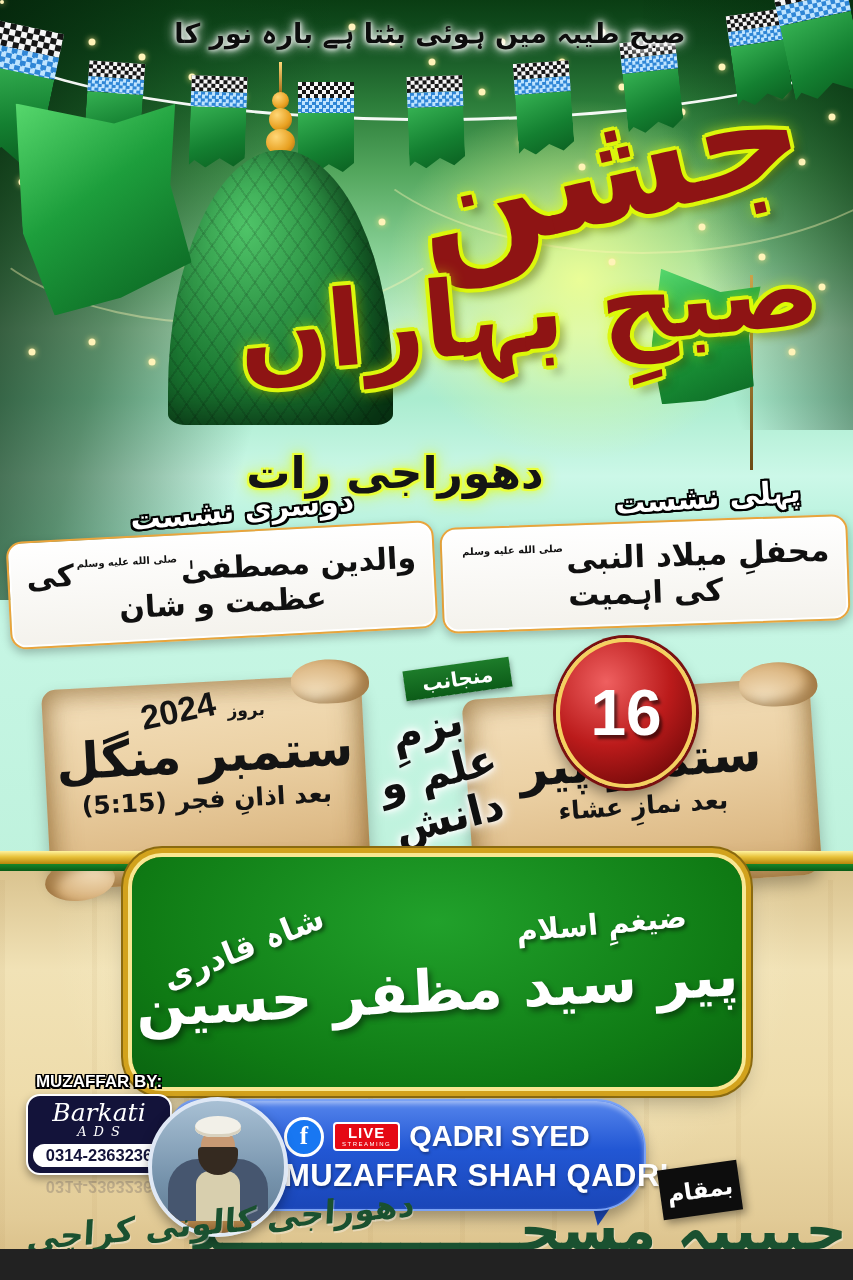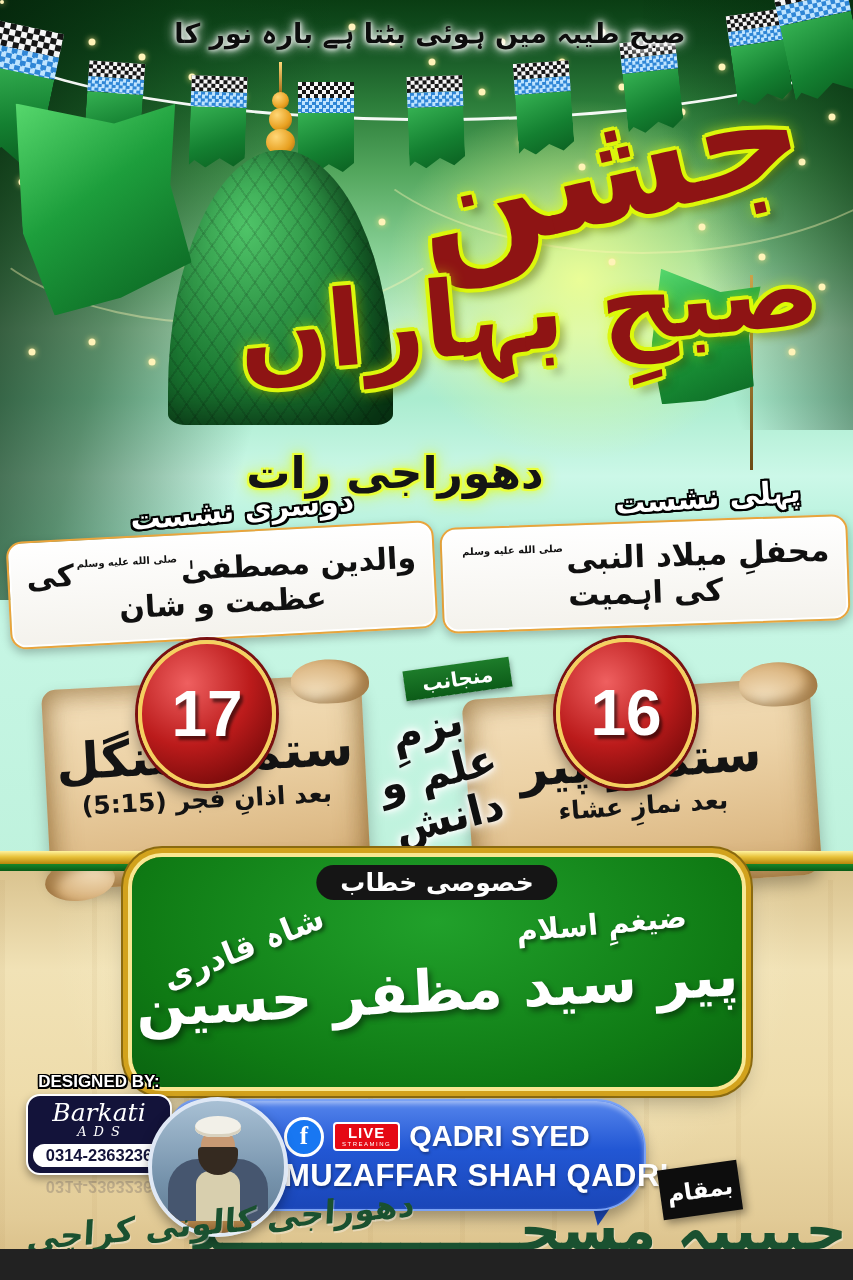--- a/index.html
+++ b/index.html
@@ -353,41 +353,37 @@
   <div class="abs scroll scroll-left">
     <div class="scroll-inner">
       <div class="scroll-top">
         <span class="scroll-broz urdu">بروز</span>
         <span class="scroll-year">2024</span>
       </div>
       <div class="scroll-main urdu">ستمبر منگل</div>
       <div class="scroll-time urdu">بعد اذانِ فجر (5:15)</div>
     </div>
   </div>
-  <div class="abs date-badge badge-17">
-    <span>17</span>
-  </div>
 
   <div class="abs org">
     <div class="org-tag urdu">منجانب</div>
     <div class="org-name urdu">
       <div>بزمِ علم و</div>
       <div>دانش</div>
     </div>
   </div>
 
   <div class="abs panel">
-    <div class="panel-pill urdu">خصوصی خطاب</div>
     <div class="panel-honorific urdu">ضیغمِ اسلام</div>
     <div class="panel-suffix urdu">شاہ قادری</div>
     <div class="panel-name urdu">پیر سید مظفر حسین</div>
   </div>
 
   <div class="abs designer">
-    <div class="designer-heading">DESIGNED BY:</div>
+    <div class="designer-heading">MUZAFFAR BY:</div>
     <div class="designer-card">
       <div class="brand">Barkati</div>
       <div class="brand-sub">ADS</div>
       <div class="phone-pill">0314-2363236</div>
     </div>
     <div class="phone-reflect">0314-2363236</div>
   </div>
 
   <div class="abs bar-tail"></div>
   <div class="abs stream-bar">

